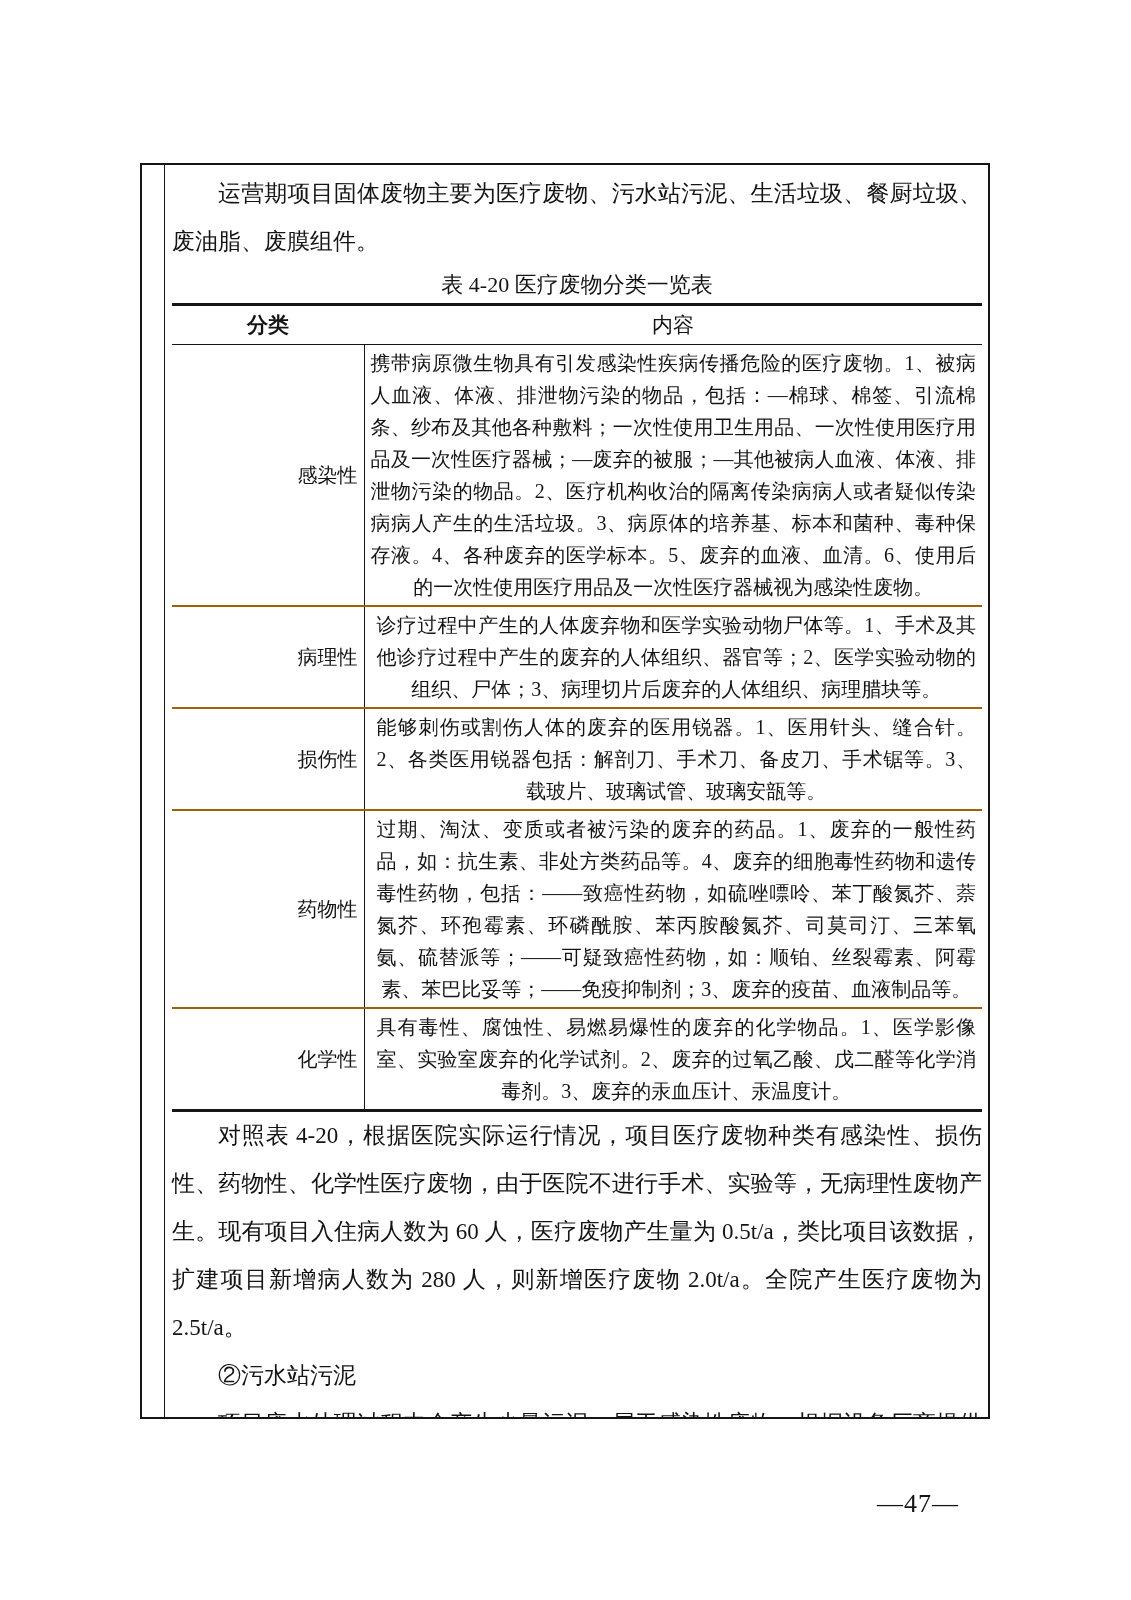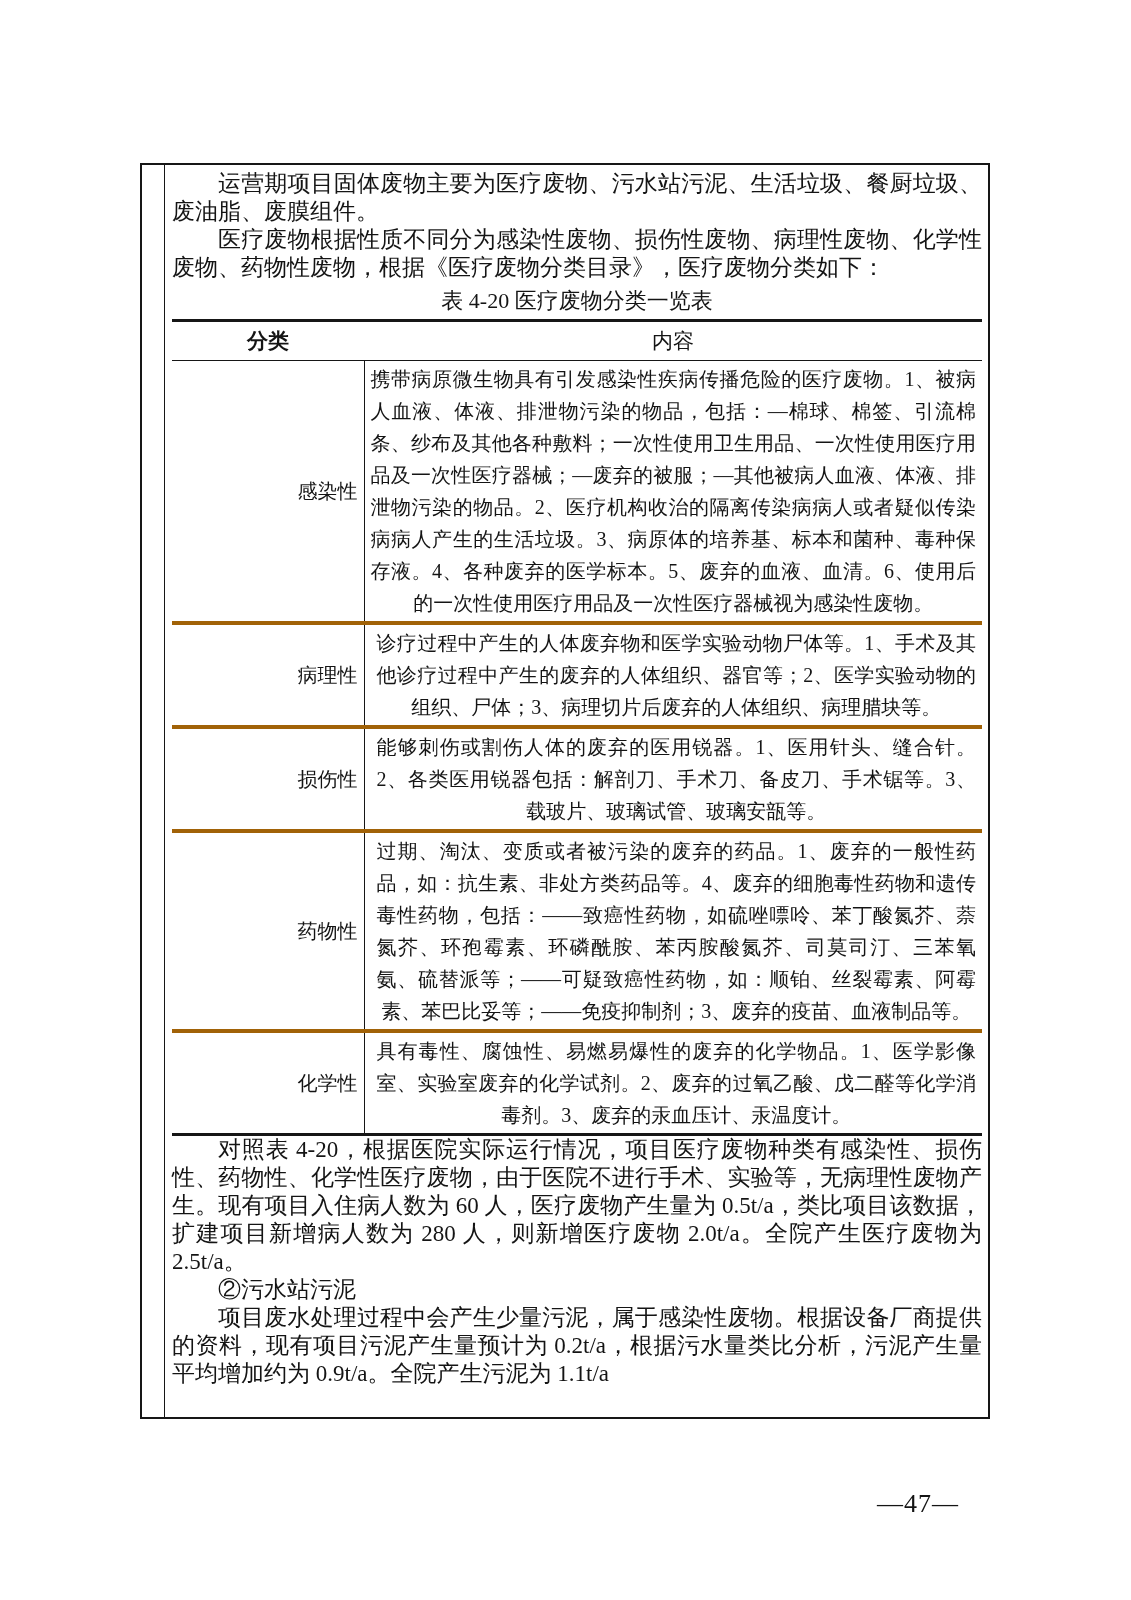--- a/index.html
+++ b/index.html
@@ -21,21 +21,21 @@
     flex: none;
     border-right: 1px solid #161616;
   }
   .content {
     flex: 1;
     padding: 5px 6px 0 7px;
     overflow: hidden;
   }
   .para {
     font-size: 23px;
-    line-height: 28px;
+    line-height: 48px;
     text-align: justify;
     text-indent: 2em;
     color: #141414;
   }
   .table-title {
     font-size: 22px;
     line-height: 30px;
     font-weight: normal;
     text-align: center;
     margin: 4px 0 3px 0;
@@ -55,21 +55,21 @@
     text-align: center;
   }
   table.waste-table th.col-category { width: 192px; font-weight: bold; }
   table.waste-table td {
     font-size: 20px;
     line-height: 32px;
     padding: 2px 6px;
     vertical-align: middle;
     margin-top: 12px;
   }
-  table.waste-table tbody tr + tr td { border-top: 4px solid #a16207; padding-left: 12px; }
+  table.waste-table tbody tr + tr td { border-top: 2px solid #a16207; padding-left: 12px; }
   td.cell-category {
     text-align: right;
     font-size: 21px;
   }
   td.cell-content {
     border-left: 1px solid #161616;
     text-align: justify;
     text-align-last: center;
     padding: 3px 8px 4px 9px;
   }
@@ -86,21 +86,20 @@
 </head>
 <body>
 
 <div class="page-frame">
   <div class="gutter"></div>
   <div class="content">
 
     <p class="para">运营期项目固体废物主要为医疗废物、污水站污泥、生活垃圾、餐厨垃圾、废油脂、废膜组件。</p>
 
 
-    <p class="para">医疗废物根据性质不同分为感染性废物、损伤性废物、病理性废物、化学性废物、药物性废物，根据《医疗废物分类目录》，医疗废物分类如下：</p>
 
     <div class="table-title">表 4-20 医疗废物分类一览表</div>
 
     <table class="waste-table">
       <thead>
         <tr>
           <th class="col-category">分类</th>
           <th class="col-content">内容</th>
         </tr>
       </thead>

